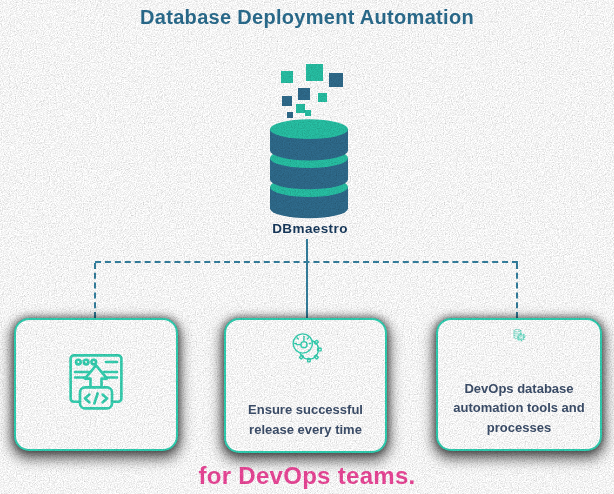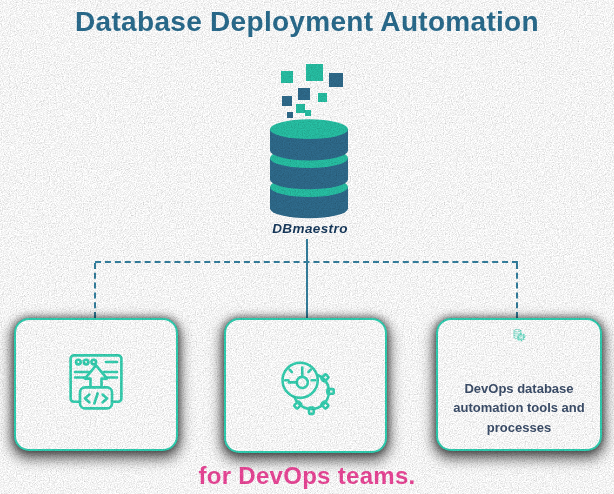--- a/index.html
+++ b/index.html
@@ -6,33 +6,32 @@
   .page{
     position:relative;
     width:614px;height:494px;
     background:#ffffff;
     overflow:hidden;
     font-family:"Liberation Sans", sans-serif;
   }
   .title{
     position:absolute;top:6px;left:0;right:0;
     text-align:center;
-    font-size:28px;font-weight:bold;
+    font-size:20px;font-weight:bold;
     color:#2b6d8f;letter-spacing:.3px;
   }
   .sq{position:absolute;}
   .sq.teal{background:#27c0a4;}
   .sq.blue{background:#2f6b8c;}
   .db-icon{position:absolute;left:264px;top:117px;}
   .logo-text{
     position:absolute;top:221px;left:230px;width:160px;
     text-align:center;font-size:13.5px;font-weight:bold;
     color:#17395c;letter-spacing:.4px;
     filter:blur(.4px);
-    font-style:italic;
   }
   .conn{position:absolute;}
   .conn-v-top{left:306px;top:239px;height:24px;border-left:2.5px solid #35809f;}
   .conn-h{left:95px;top:261px;width:423px;border-top:2.5px dashed #35809f;}
   .conn-v-left{left:94px;top:263px;height:55px;border-left:2.5px dashed #35809f;}
   .conn-v-mid{left:306px;top:263px;height:55px;border-left:2.5px solid #35809f;}
   .conn-v-right{left:516px;top:263px;height:55px;border-left:2.5px dashed #35809f;}
   .card{
     position:absolute;top:318px;
     background:#ffffff;
@@ -131,20 +130,21 @@
       <circle cx="37" cy="37" r="16.5"></circle>
       <circle cx="26.5" cy="26.5" r="16.5" fill="#ffffff"></circle>
       <path d="M26.5,12.5 V15.5" transform="rotate(45,26.5,26.5)"></path>
       <path d="M26.5,12.5 V15.5" transform="rotate(90,26.5,26.5)"></path>
       <path d="M26.5,12.5 V15.5" transform="rotate(270,26.5,26.5)"></path>
       <path d="M26.5,12.5 V15.5" transform="rotate(315,26.5,26.5)"></path>
       <path d="M28.5,28.5 L28.5,14.5"></path>
       <path d="M28.5,28.5 L16,28.5"></path>
       <circle cx="28.5" cy="28.5" r="5.2" fill="#ffffff"></circle>
     </svg>
+    <div class="card-label">Ensure successful release every time</div>
   </div>
 
   <div class="card card-3">
     <svg width="72" height="64" viewBox="0 0 64 60" fill="none" stroke="#36d1b2" stroke-width="2.4" stroke-linecap="round" stroke-linejoin="round">
       <ellipse cx="25" cy="12" rx="15" ry="5.5"></ellipse>
       <path d="M10,12 V41"></path>
       <path d="M40,12 V31"></path>
       <path d="M10,21.5 a15,5.5 0 0 0 30,0"></path>
       <path d="M10,31 a15,5.5 0 0 0 30,0"></path>
       <path d="M10,41 a15,5.5 0 0 0 25,5"></path>

